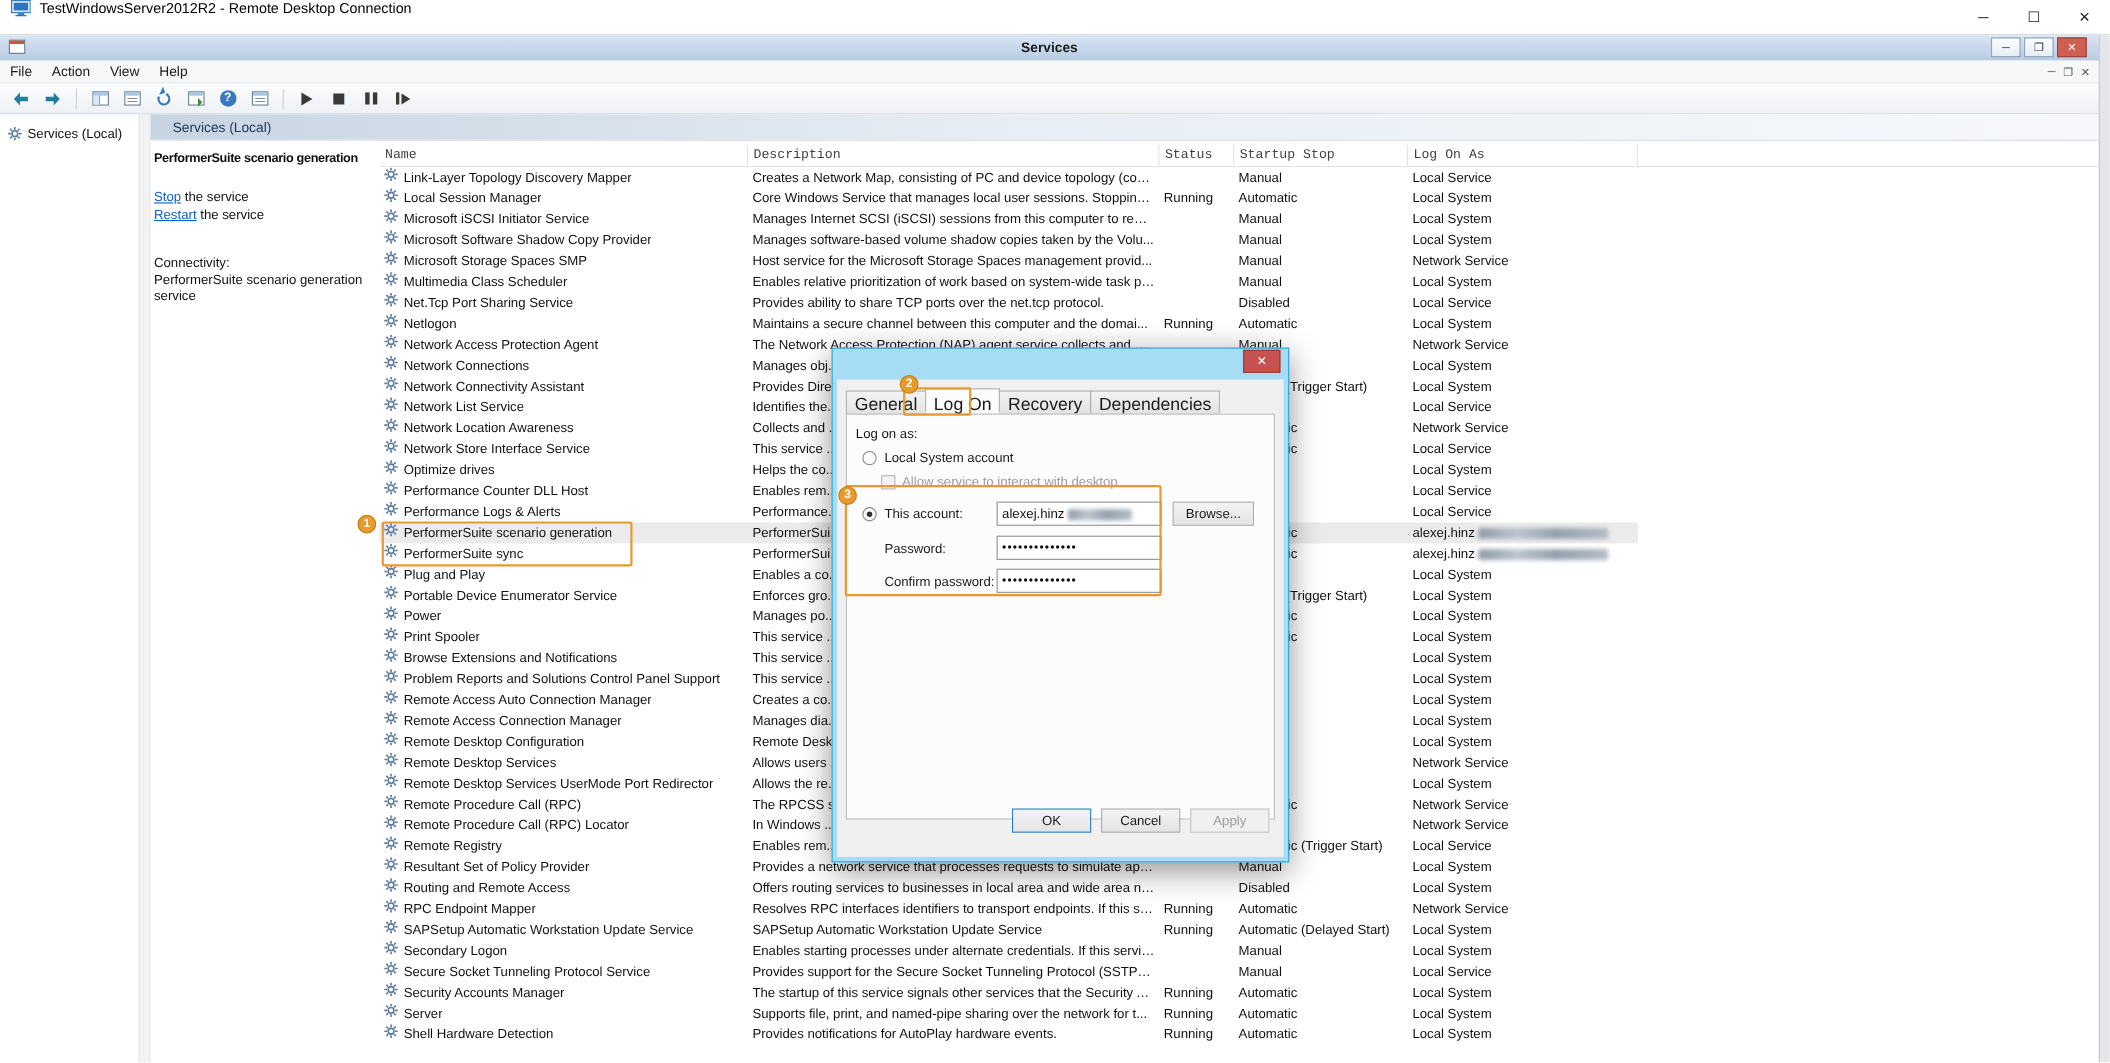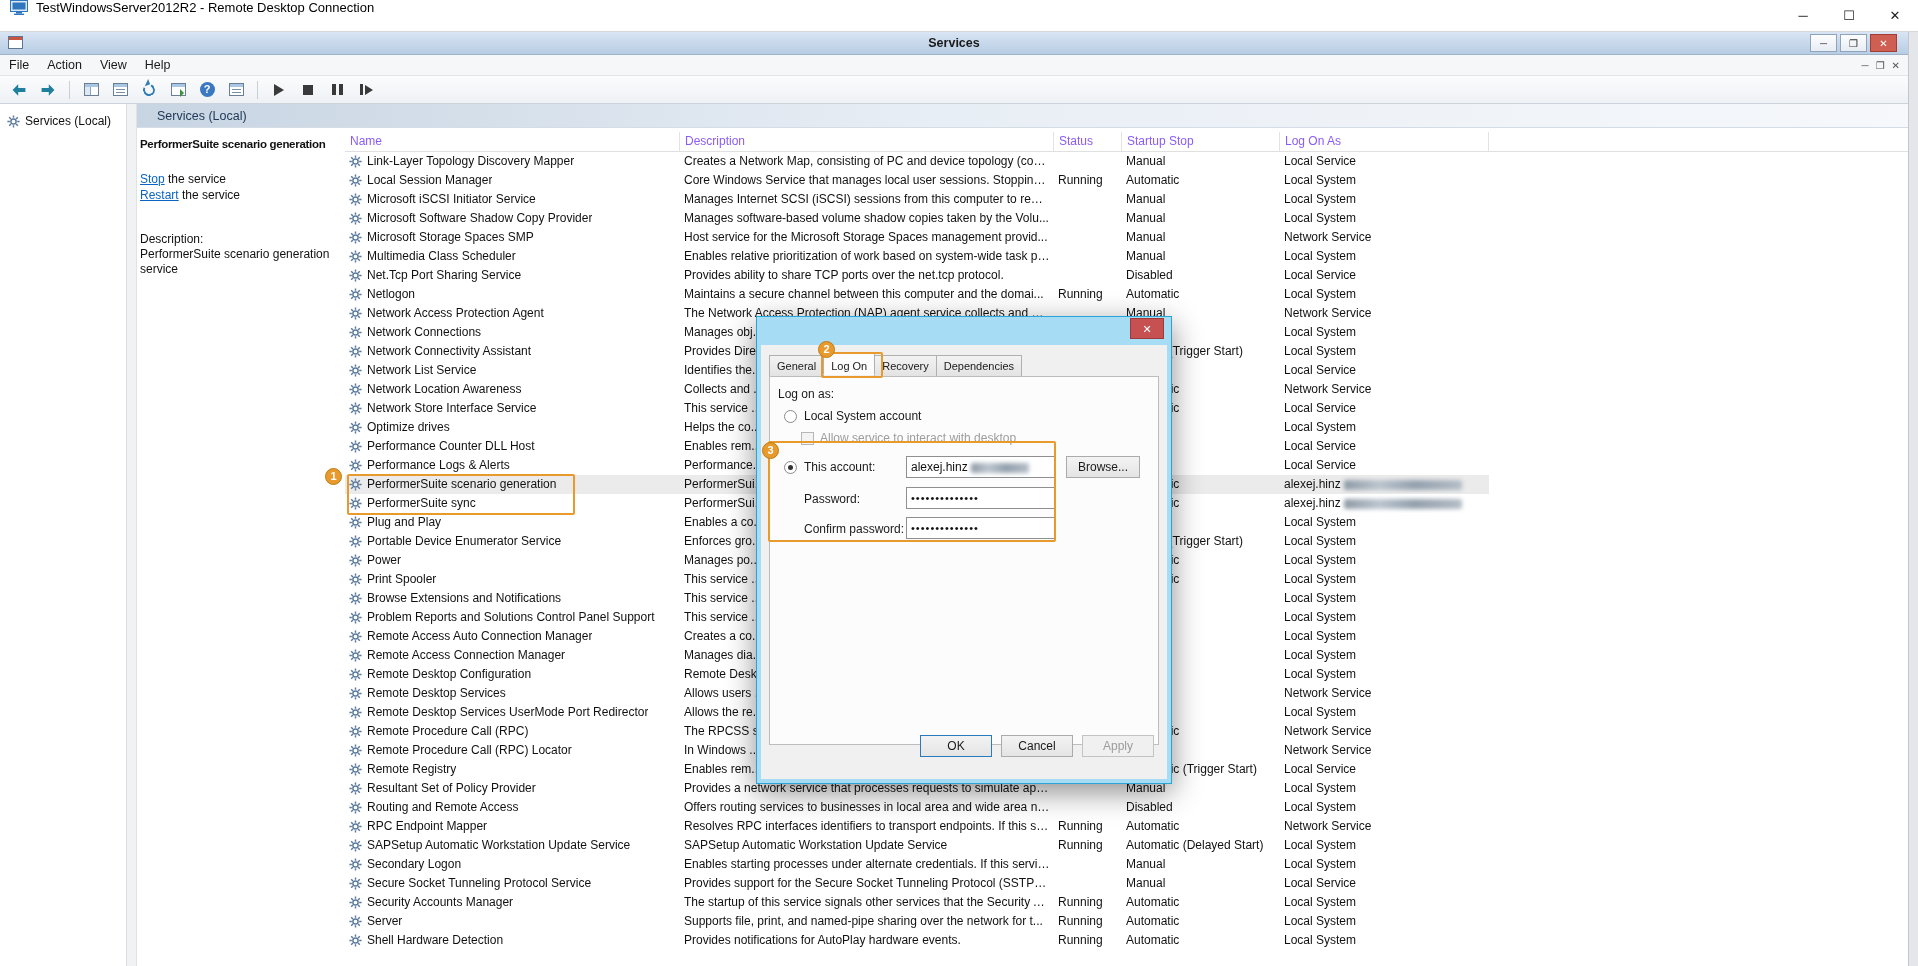--- a/index.html
+++ b/index.html
@@ -70,47 +70,47 @@
 
   .extended { position:absolute; left:0; top:24px; width:208px; bottom:0; background:#fff; }
   .ex-title { position:absolute; left:3px; right:0; top:10px; font-weight:bold; font-size:11.5px; letter-spacing:-0.3px; white-space:nowrap; overflow:hidden; }
   .ex-line { position:absolute; left:3px; font-size:12px; }
   .ex-stop { top:44px; } .ex-restart { top:60px; }
   .ex-dlabel { top:104px; }
   .ex-desc { position:absolute; left:3px; right:4px; top:119px; font-size:12px; line-height:15px; }
   a.svc-link { color:#0a64c4; text-decoration:underline; cursor:pointer; }
 
   .list-header { position:absolute; left:208px; right:0; top:28px; height:20px; background:#fff;
-    border-bottom:1px solid #e0e0e0; display:flex; font-size:12px; color:#8b5cf6; }
+    border-bottom:1px solid #e0e0e0; display:flex; font-size:12px; color:#404040;font-family:Liberation Mono, monospace; }
   .hcell { border-right:1px solid #e3e3e3; line-height:19px; padding:0 5px; white-space:nowrap; overflow:hidden; }
   .h-name { width:335px; } .h-desc { width:374px; } .h-status { width:68px; } .h-startup { width:158px; } .h-logon { width:209px; }
   .h-fill { flex:1; border-right:none; }
 
   .rows { position:absolute; left:208px; right:0; top:48px; bottom:0; background:#fff; }
   .lrow { display:flex; width:1144px; height:19px; line-height:19px; }
   .lrow.sel { background:#ebebeb; }
   .cell { padding:0 4px; white-space:nowrap; overflow:hidden; text-overflow:ellipsis; font-size:12px; }
-  .c-name { width:335px; display:flex; align-items:center; gap:5px; }
+  .c-name { width:335px; display:flex; align-items:flex-start; gap:5px; }
   .c-name .nm { overflow:hidden; white-space:nowrap; text-overflow:ellipsis; }
   .c-desc { width:374px; } .c-status { width:68px; } .c-startup { width:158px; } .c-logon { width:209px; }
   .gear { width:13px; height:13px; flex:0 0 auto; }
 
   .blurchip { display:inline-block; height:10px; border-radius:2px; vertical-align:middle; margin-left:3px;
     background:linear-gradient(90deg,#8e9aa6,#bcc5ce 30%,#93a0ad 60%,#b5bdc6); filter:blur(2px); }
   .w118 { width:118px; } .w58 { width:58px; }
 
   
   .dialog { position:absolute; left:756px; top:316px; width:416px; height:468px; background:#a6dcf4;
     border:1px solid #2aa4d6; box-shadow:0 8px 28px rgba(0,0,0,.45); z-index:10; }
   .dlg-title { height:27px; line-height:27px; padding-left:9px; font-size:12.5px; color:#0b0b0b; white-space:nowrap; overflow:hidden; }
   .dlg-close { position:absolute; top:1px; right:7px; width:34px; height:21px; background:#c75050; border:1px solid #9c3a3a;
     color:#fff; text-align:center; line-height:20px; font-size:11px; }
   .dlg-body { position:absolute; left:4px; right:4px; top:28px; bottom:4px; background:#f0f0f0; }
   .dlg-tabs { position:absolute; left:8px; top:10px; height:22px; display:flex; }
-  .tab { font-size:11px; padding:4px 7px 2px; border:1px solid #b0b0b0; margin-right:-1px;
+  .tab { font-size:16px; padding:4px 7px 2px; border:1px solid #b0b0b0; margin-right:-1px;
     background:linear-gradient(#f3f3f3,#e3e3e3); color:#1a1a1a; position:relative; }
   .tab.active { background:#fcfcfc; top:-2px; padding-top:6px; z-index:2; border-bottom:1px solid #fcfcfc; }
   .dlg-page { position:absolute; left:8px; right:8px; top:31px; bottom:34px; background:#fcfcfc; border:1px solid #bdbdbd; }
   .pg-lbl { position:absolute; font-size:12px; color:#1a1a1a; white-space:nowrap; }
   .pg-lbl.dis { color:#9d9d9d; }
   .radio { position:absolute; width:13px; height:13px; border:1px solid #8a8a8a; border-radius:50%; background:#fff; }
   .radio.on::after { content:""; position:absolute; left:3px; top:3px; width:5px; height:5px; border-radius:50%; background:#333; }
   .chkbox { position:absolute; width:13px; height:13px; border:1px solid #b7b7b7; background:#f3f3f3; }
   .fld { position:absolute; height:22px; background:#fff; border:1px solid #8f8f8f; font-size:12px; line-height:20px; padding-left:4px; white-space:nowrap; overflow:hidden; }
   .fld.pw { font-size:11px; letter-spacing:1px; }
@@ -241,21 +241,21 @@
 
     <div class="main-pane">
       <div class="view-header">
         <span>Services (Local)</span>
       </div>
 
       <div class="extended">
         <div class="ex-title">PerformerSuite scenario generation</div>
         <div class="ex-line ex-stop"><a class="svc-link">Stop</a><span> the service</span></div>
         <div class="ex-line ex-restart"><a class="svc-link">Restart</a><span> the service</span></div>
-        <div class="ex-line ex-dlabel">Description:</div>
+        <div class="ex-line ex-dlabel">Connectivity:</div>
         <div class="ex-desc">PerformerSuite scenario generation service</div>
       </div>
 
       <div class="list-header">
         <span class="hcell h-name">Name</span>
         <span class="hcell h-desc">Description</span>
         <span class="hcell h-status">Status</span>
         <span class="hcell h-startup">Startup Stop</span>
         <span class="hcell h-logon">Log On As</span>
         <span class="hcell h-fill"></span>

